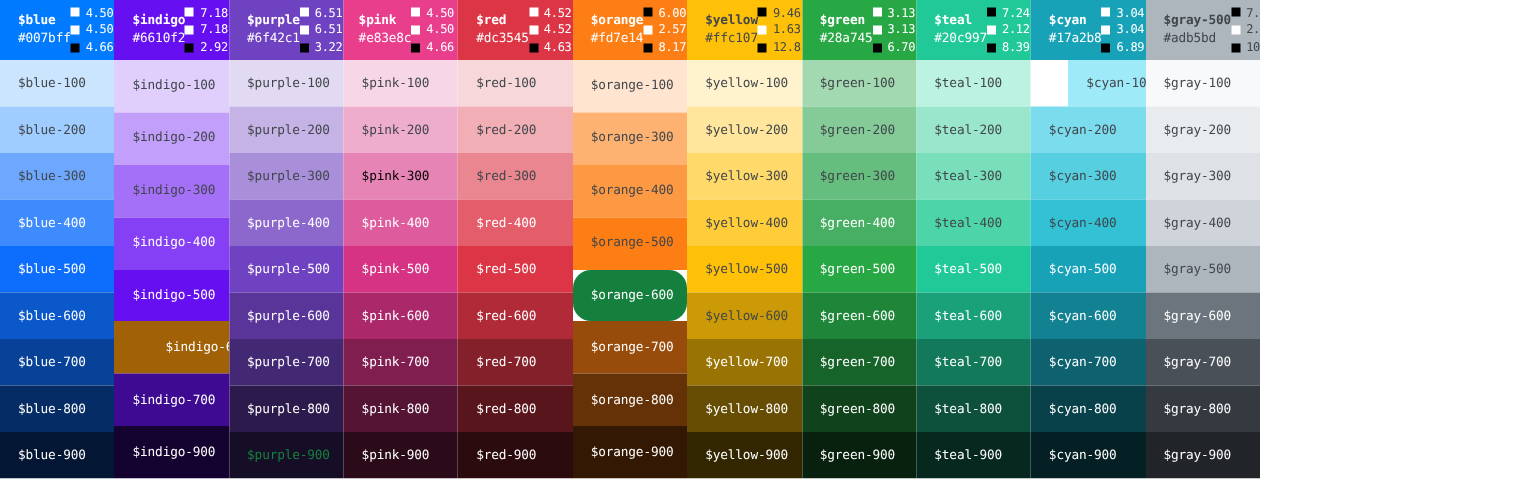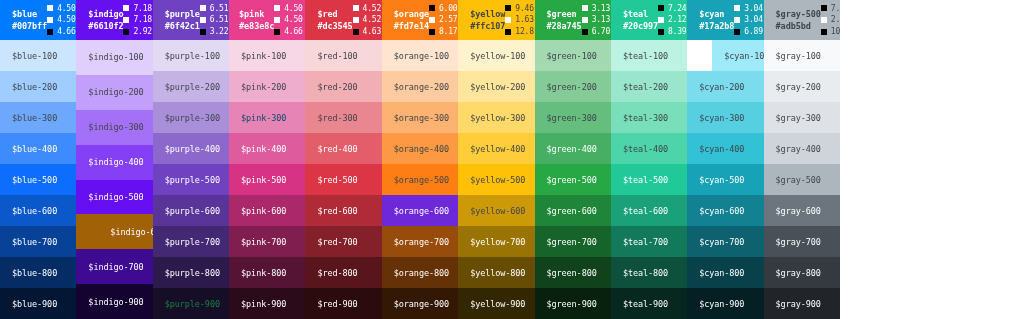--- a/index.html
+++ b/index.html
@@ -37,21 +37,21 @@
     line-height: 1.45;
     white-space: nowrap;
   }
   .header-name {
     font-size: 8.5px;
     font-weight: bold;
     letter-spacing: -0.1px;
   }
   .header-hex {
     font-size: 8.5px;
-    font-weight: bold;
+    font-weight: normal;
     letter-spacing: -0.1px;
   }
   .contrast-list {
     display: flex;
     flex-direction: column;
     justify-content: center;
     line-height: 1.45;
   }
   .contrast-row {
     display: flex;
@@ -252,21 +252,21 @@
             <span class="contrast-value">4.66</span>
           </div>
         </div>
       </div>
       <div class="shade-row" style="background: rgb(247, 214, 230); color: rgb(65, 70, 75);">
         <span class="shade-label">$pink-100</span>
       </div>
       <div class="shade-row" style="background: rgb(239, 173, 206); color: rgb(65, 70, 75);">
         <span class="shade-label">$pink-200</span>
       </div>
-      <div class="shade-row" style="background: rgb(230, 133, 181); color: #0c4a6e;">
+      <div class="shade-row" style="background: rgb(230, 133, 181); color: #000000;">
         <span class="shade-label">$pink-300</span>
       </div>
       <div class="shade-row" style="background: rgb(222, 92, 157); color: rgb(255, 255, 255);">
         <span class="shade-label">$pink-400</span>
       </div>
       <div class="shade-row" style="background: rgb(214, 51, 132); color: rgb(255, 255, 255);">
         <span class="shade-label">$pink-500</span>
       </div>
       <div class="shade-row" style="background: rgb(171, 41, 106); color: rgb(255, 255, 255);">
         <span class="shade-label">$pink-600</span>
@@ -347,33 +347,30 @@
           </div>
           <div class="contrast-row">
             <span class="contrast-chip on-black"></span>
             <span class="contrast-value">8.17</span>
           </div>
         </div>
       </div>
       <div class="shade-row" style="background: rgb(255, 229, 208); color: rgb(65, 70, 75);">
         <span class="shade-label">$orange-100</span>
       </div>
-      <div class="shade-row" style="background: rgb(254, 203, 161); color: rgb(65, 70, 75);">
-        <span class="shade-label">$orange-200</span>
-      </div>
       <div class="shade-row" style="background: rgb(254, 178, 114); color: rgb(65, 70, 75);">
         <span class="shade-label">$orange-300</span>
       </div>
       <div class="shade-row" style="background: rgb(253, 152, 67); color: rgb(65, 70, 75);">
         <span class="shade-label">$orange-400</span>
       </div>
       <div class="shade-row" style="background: rgb(253, 126, 20); color: rgb(65, 70, 75);">
         <span class="shade-label">$orange-500</span>
       </div>
-      <div class="shade-row" style="background: #6d28d9; color: rgb(255, 255, 255);">
+      <div class="shade-row" style="background: #15803d; color: rgb(255, 255, 255); border-radius: 12px;">
         <span class="shade-label">$orange-600</span>
       </div>
       <div class="shade-row" style="background: rgb(152, 76, 12); color: rgb(255, 255, 255);">
         <span class="shade-label">$orange-700</span>
       </div>
       <div class="shade-row" style="background: rgb(101, 50, 8); color: rgb(255, 255, 255);">
         <span class="shade-label">$orange-800</span>
       </div>
       <div class="shade-row" style="background: rgb(51, 25, 4); color: rgb(255, 255, 255);">
         <span class="shade-label">$orange-900</span>

